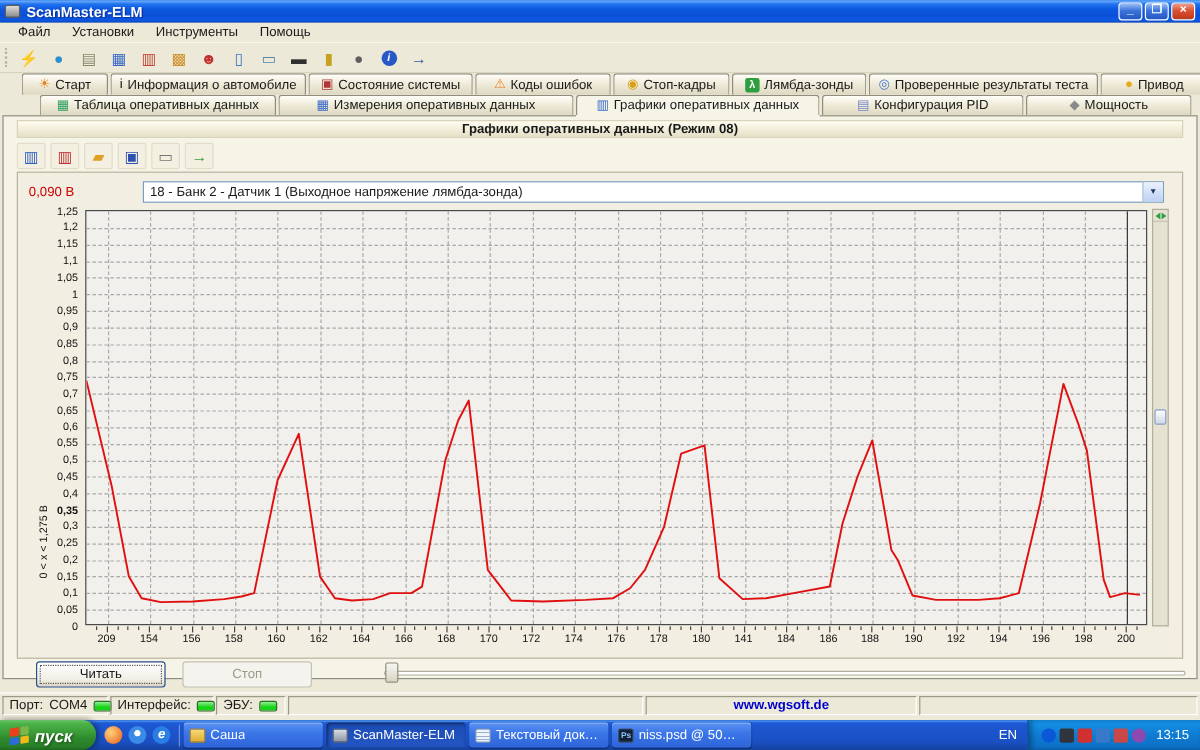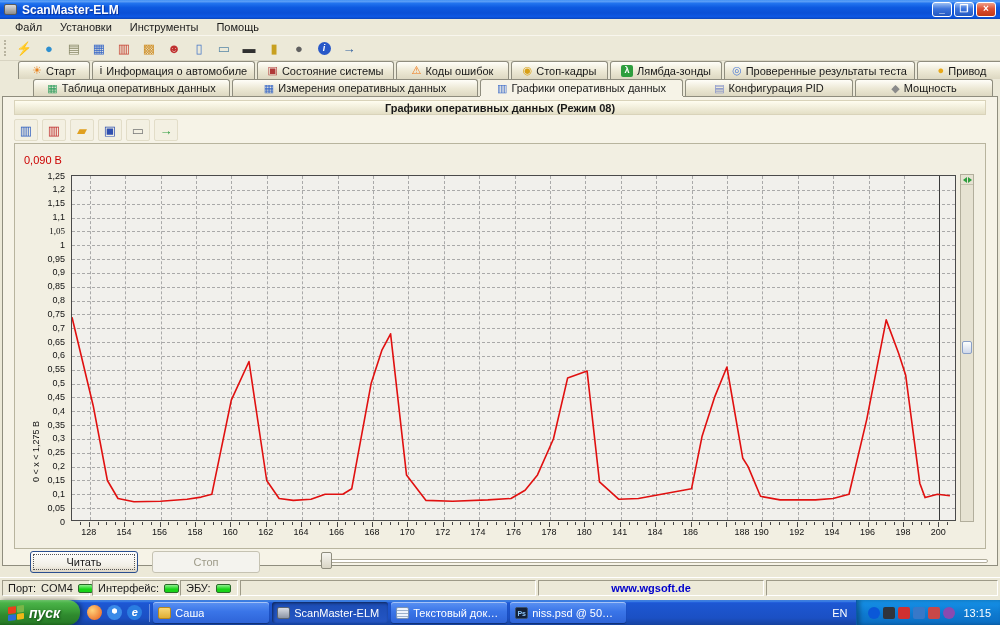--- a/index.html
+++ b/index.html
@@ -246,20 +246,24 @@
         </span>
         <span class="ptbtn">
           <span class="ticon" style="color: rgb(119, 119, 119);">▭</span>
         </span>
         <span class="ptbtn">
           <span class="ticon" style="color: rgb(46, 158, 62);">→</span>
         </span>
       </div>
     <div class="groupbox">
       <div class="current-value">0,090 В</div>
+      <div class="combo">
+        <span class="combo-text">18 - Банк 2 - Датчик 1 (Выходное напряжение лямбда-зонда)</span>
+        <span class="combo-arrow">▼</span>
+      </div>
       <div id="chart">
         <div id="plot">
             <div class="gl-h" style="top: 332.16px;"></div>
             <div class="gl-h" style="top: 318.32px;"></div>
             <div class="gl-h" style="top: 304.48px;"></div>
             <div class="gl-h" style="top: 290.64px;"></div>
             <div class="gl-h" style="top: 276.8px;"></div>
             <div class="gl-h" style="top: 262.96px;"></div>
             <div class="gl-h" style="top: 249.12px;"></div>
             <div class="gl-h" style="top: 235.28px;"></div>
@@ -317,40 +321,40 @@
             </div>
           <div class="vs-thumb"></div>
         </div>
       <div class="ylab" style="top: 344.5px;">0</div>
           <div class="ylab" style="top: 330.66px;">0,05</div>
           <div class="ylab" style="top: 316.82px;">0,1</div>
           <div class="ylab" style="top: 302.98px;">0,15</div>
           <div class="ylab" style="top: 289.14px;">0,2</div>
           <div class="ylab" style="top: 275.3px;">0,25</div>
           <div class="ylab" style="top: 261.46px;">0,3</div>
-          <div class="ylab" style="top: 247.62px;">0,35</div>
+          <div class="ylab" style="top: 247.62px; font-weight: bold;">0,35</div>
           <div class="ylab" style="top: 233.78px;">0,4</div>
           <div class="ylab" style="top: 219.94px;">0,45</div>
           <div class="ylab" style="top: 206.1px;">0,5</div>
           <div class="ylab" style="top: 192.26px;">0,55</div>
           <div class="ylab" style="top: 178.42px;">0,6</div>
           <div class="ylab" style="top: 164.58px;">0,65</div>
           <div class="ylab" style="top: 150.74px;">0,7</div>
           <div class="ylab" style="top: 136.9px;">0,75</div>
           <div class="ylab" style="top: 123.06px;">0,8</div>
           <div class="ylab" style="top: 109.22px;">0,85</div>
           <div class="ylab" style="top: 95.38px; text-align: right;">0,9</div>
           <div class="ylab" style="top: 81.54px;">0,95</div>
           <div class="ylab" style="top: 67.7px;">1</div>
-          <div class="ylab" style="top: 53.86px; font-family: Liberation Serif, serif;">1,05</div>
+          <div class="ylab" style="top: 53.86px;">1,05</div>
           <div class="ylab" style="top: 40.02px;">1,1</div>
           <div class="ylab" style="top: 26.18px;">1,15</div>
           <div class="ylab" style="top: 12.34px;">1,2</div>
           <div class="ylab" style="top: -1.5px;">1,25</div>
-          <div class="xlab" style="left: 58.7px;">128</div>
+          <div class="xlab" style="left: 58.7px;">209</div>
           <div class="tick" style="left: 73.7px; height: 5px;"></div>
           <div class="xlab" style="left: 94.1px;">154</div>
           <div class="tick" style="left: 109.1px; height: 5px;"></div>
           <div class="xlab" style="left: 129.5px;">156</div>
           <div class="tick" style="left: 144.5px; height: 5px;"></div>
           <div class="xlab" style="left: 164.9px;">158</div>
           <div class="tick" style="left: 179.9px; height: 5px;"></div>
           <div class="xlab" style="left: 200.3px;">160</div>
           <div class="tick" style="left: 215.3px; height: 5px;"></div>
           <div class="xlab" style="left: 235.7px;">162</div>
@@ -372,21 +376,21 @@
           <div class="xlab" style="left: 518.9px;">178</div>
           <div class="tick" style="left: 533.9px; height: 5px;"></div>
           <div class="xlab" style="left: 554.3px;">180</div>
           <div class="tick" style="left: 569.3px; height: 5px;"></div>
           <div class="xlab" style="left: 589.7px;">141</div>
           <div class="tick" style="left: 604.7px; height: 5px;"></div>
           <div class="xlab" style="left: 625.1px;">184</div>
           <div class="tick" style="left: 640.1px; height: 5px;"></div>
           <div class="xlab" style="left: 660.5px;">186</div>
           <div class="tick" style="left: 675.5px; height: 5px;"></div>
-          <div class="xlab" style="left: 712px;">188</div>
+          <div class="xlab" style="left: 695px;">188</div>
           <div class="tick" style="left: 710.9px; height: 5px;"></div>
           <div class="xlab" style="left: 731.3px;">190</div>
           <div class="tick" style="left: 746.3px; height: 5px;"></div>
           <div class="xlab" style="left: 766.7px;">192</div>
           <div class="tick" style="left: 781.7px; height: 5px;"></div>
           <div class="xlab" style="left: 802.1px;">194</div>
           <div class="tick" style="left: 817.1px; height: 5px;"></div>
           <div class="xlab" style="left: 837.5px;">196</div>
           <div class="tick" style="left: 852.5px; height: 5px;"></div>
           <div class="xlab" style="left: 872.9px;">198</div>

